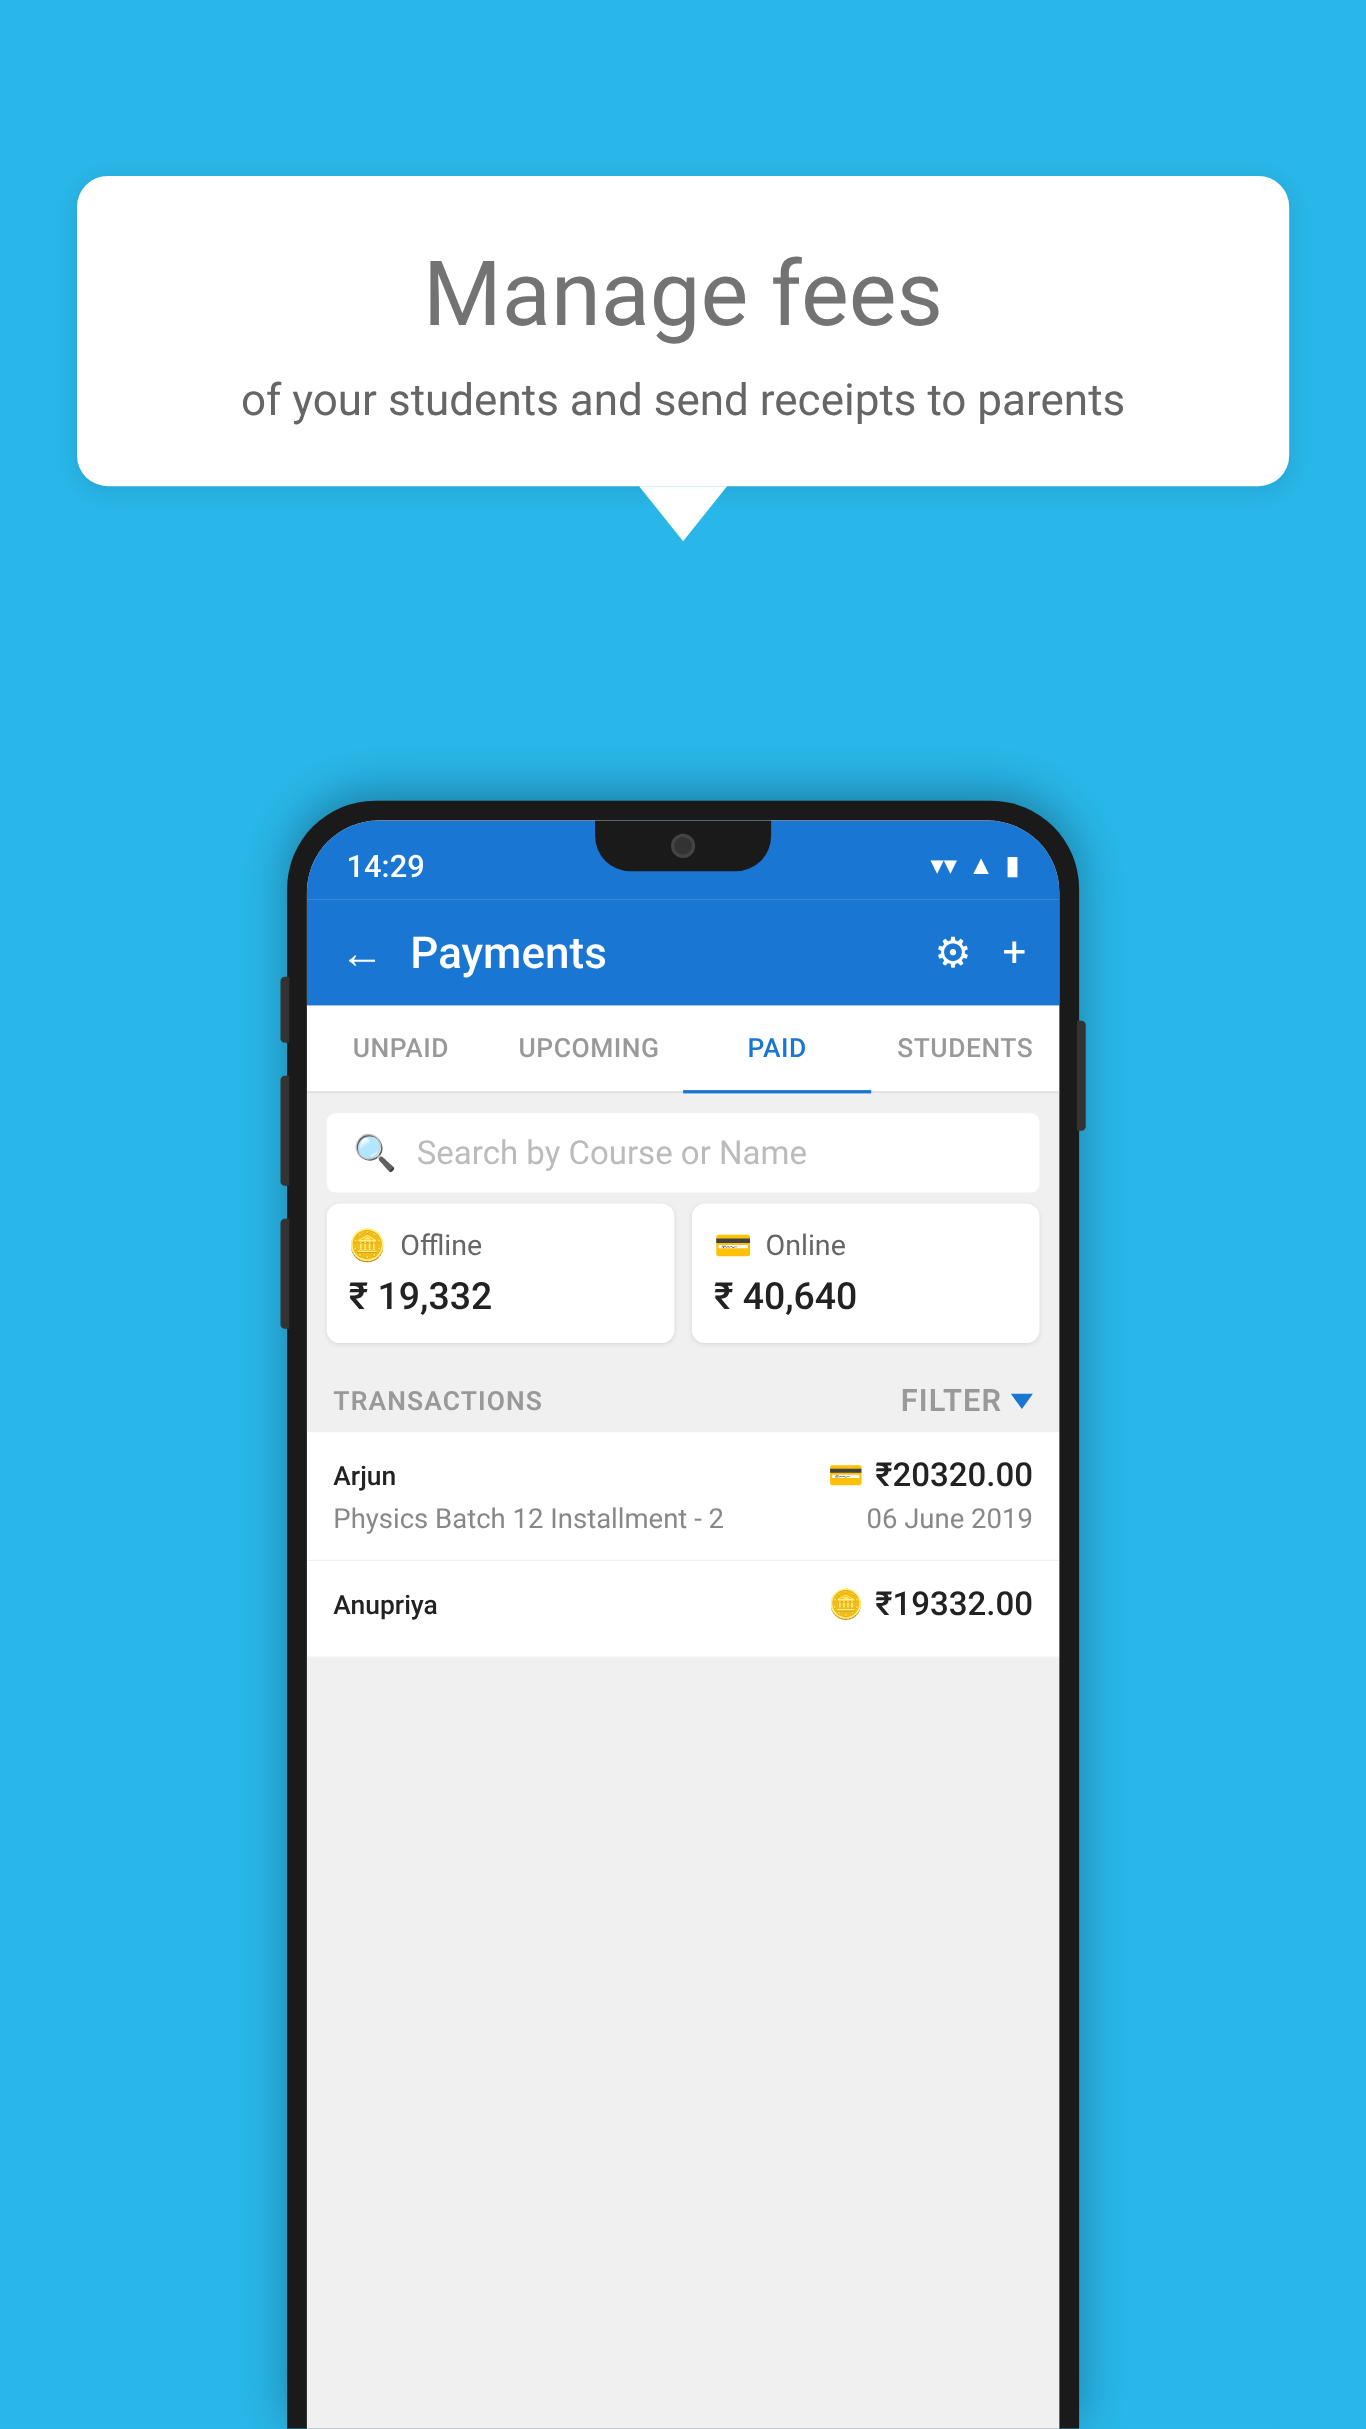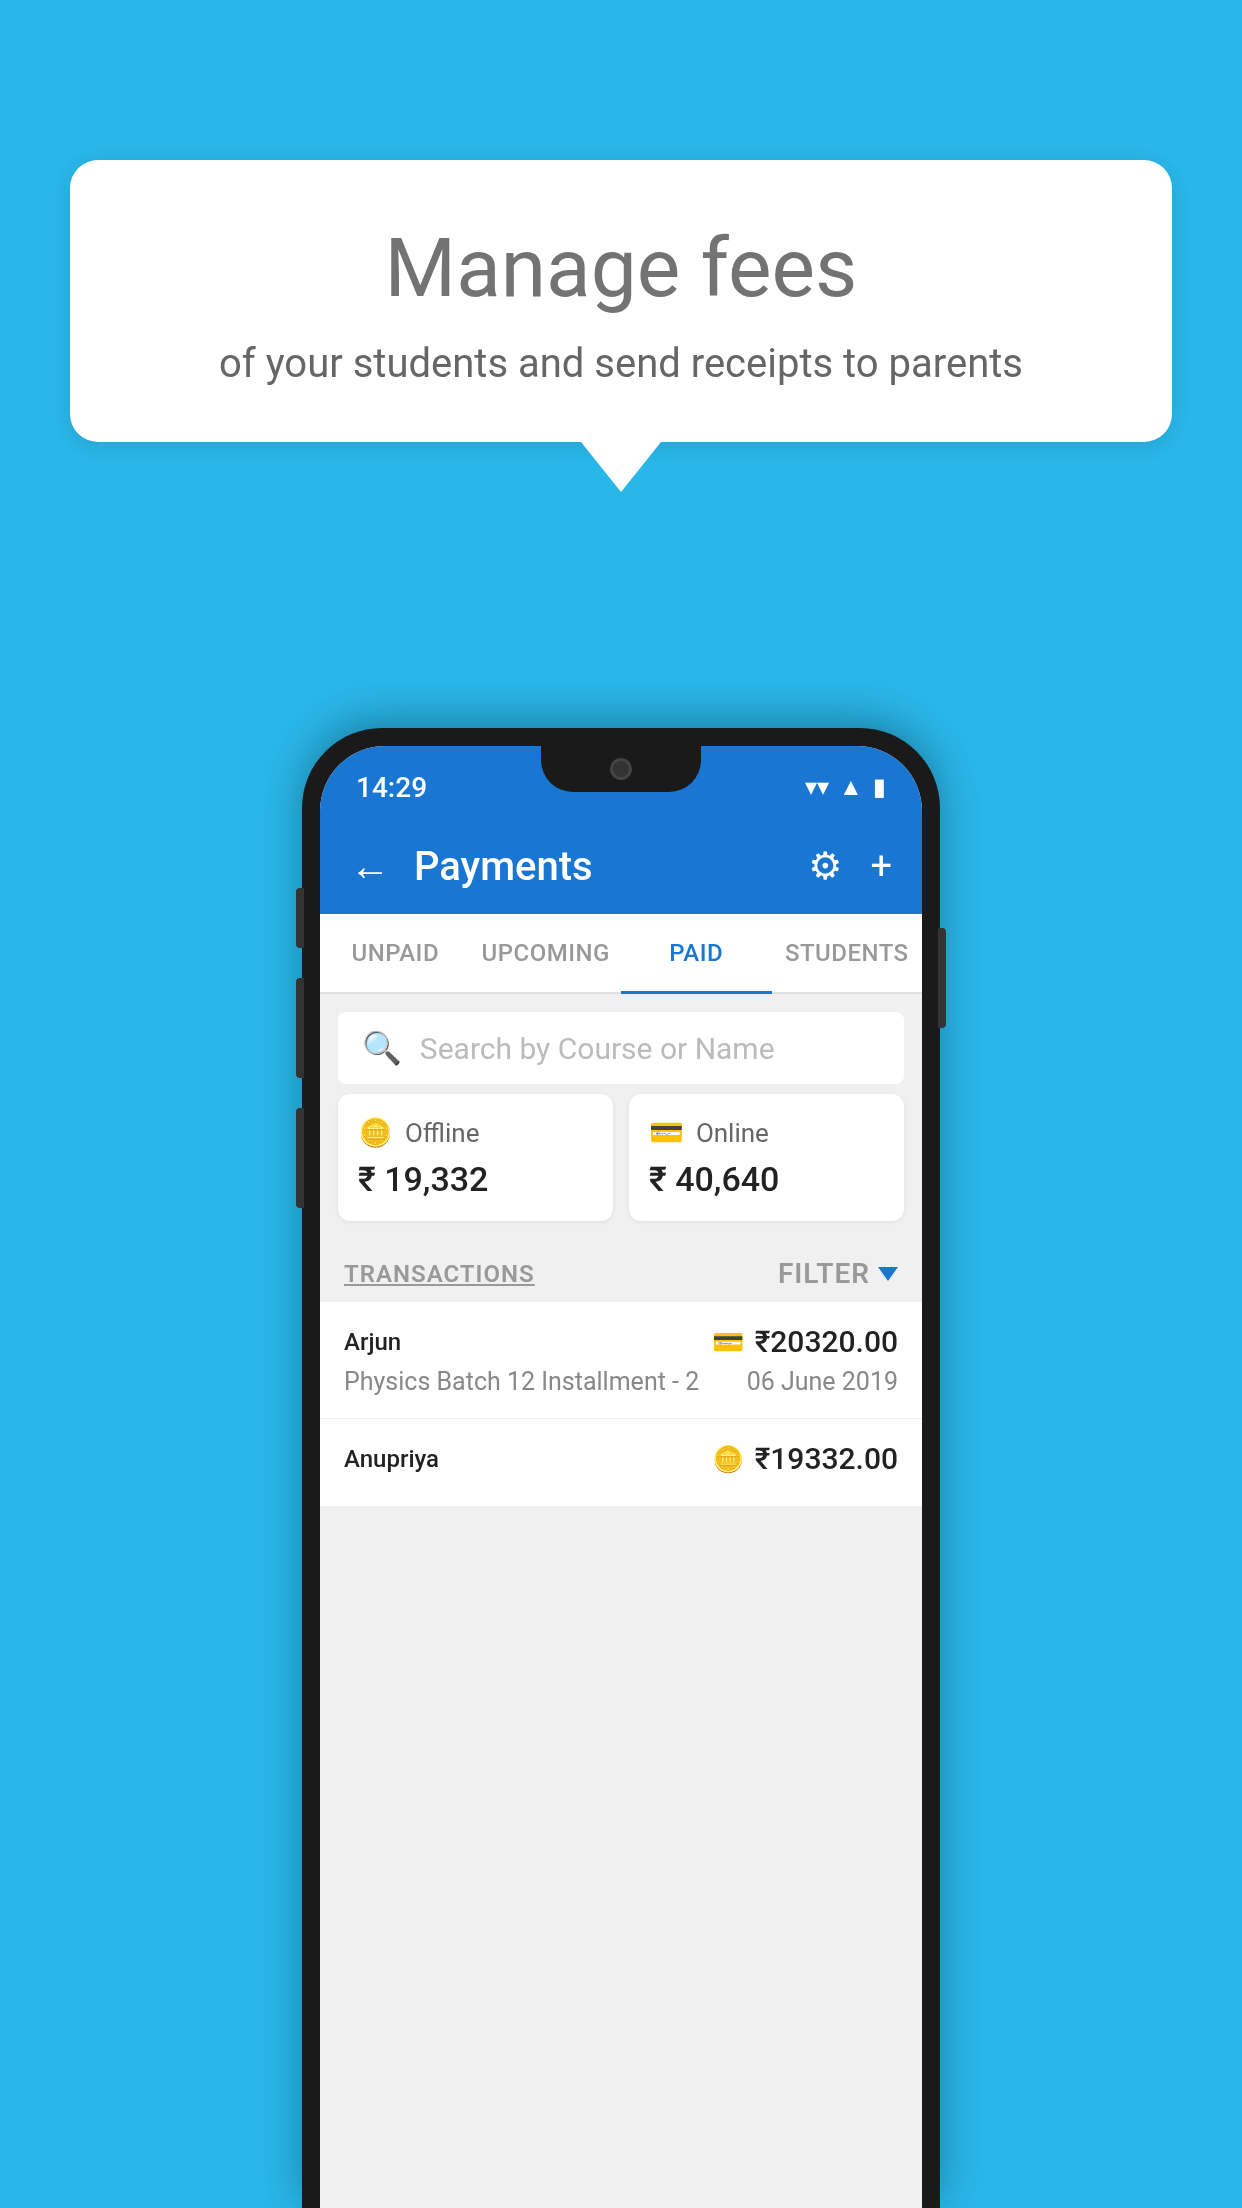--- a/index.html
+++ b/index.html
@@ -48,21 +48,21 @@
       font-size: 40px;
       font-weight: 400;
     }
 
     
     .phone-frame {
       position: absolute;
       bottom: 0;
       left: 50%;
       transform: translateX(-50%);
-      width: 638px;
+      width: 720px;
       height: 1480px;
       background: #1a1a1a;
       border-radius: 80px 80px 0 0;
       padding: 0;
       box-shadow: 0 -8px 40px rgba(0,0,0,0.3);
     }
 
     
     .phone-screen {
       position: absolute;
@@ -289,21 +289,20 @@
       justify-content: space-between;
       align-items: center;
       padding: 18px 24px 12px;
       background: #f0f0f0;
     }
     .transactions-label {
       color: #999;
       font-size: 24px;
       font-weight: 600;
       letter-spacing: 1px;
-      text-decoration: underline;
     }
     .filter-label {
       color: #999;
       font-size: 28px;
       font-weight: 600;
       letter-spacing: 1px;
       display: flex;
       align-items: center;
       gap: 8px;
     }

